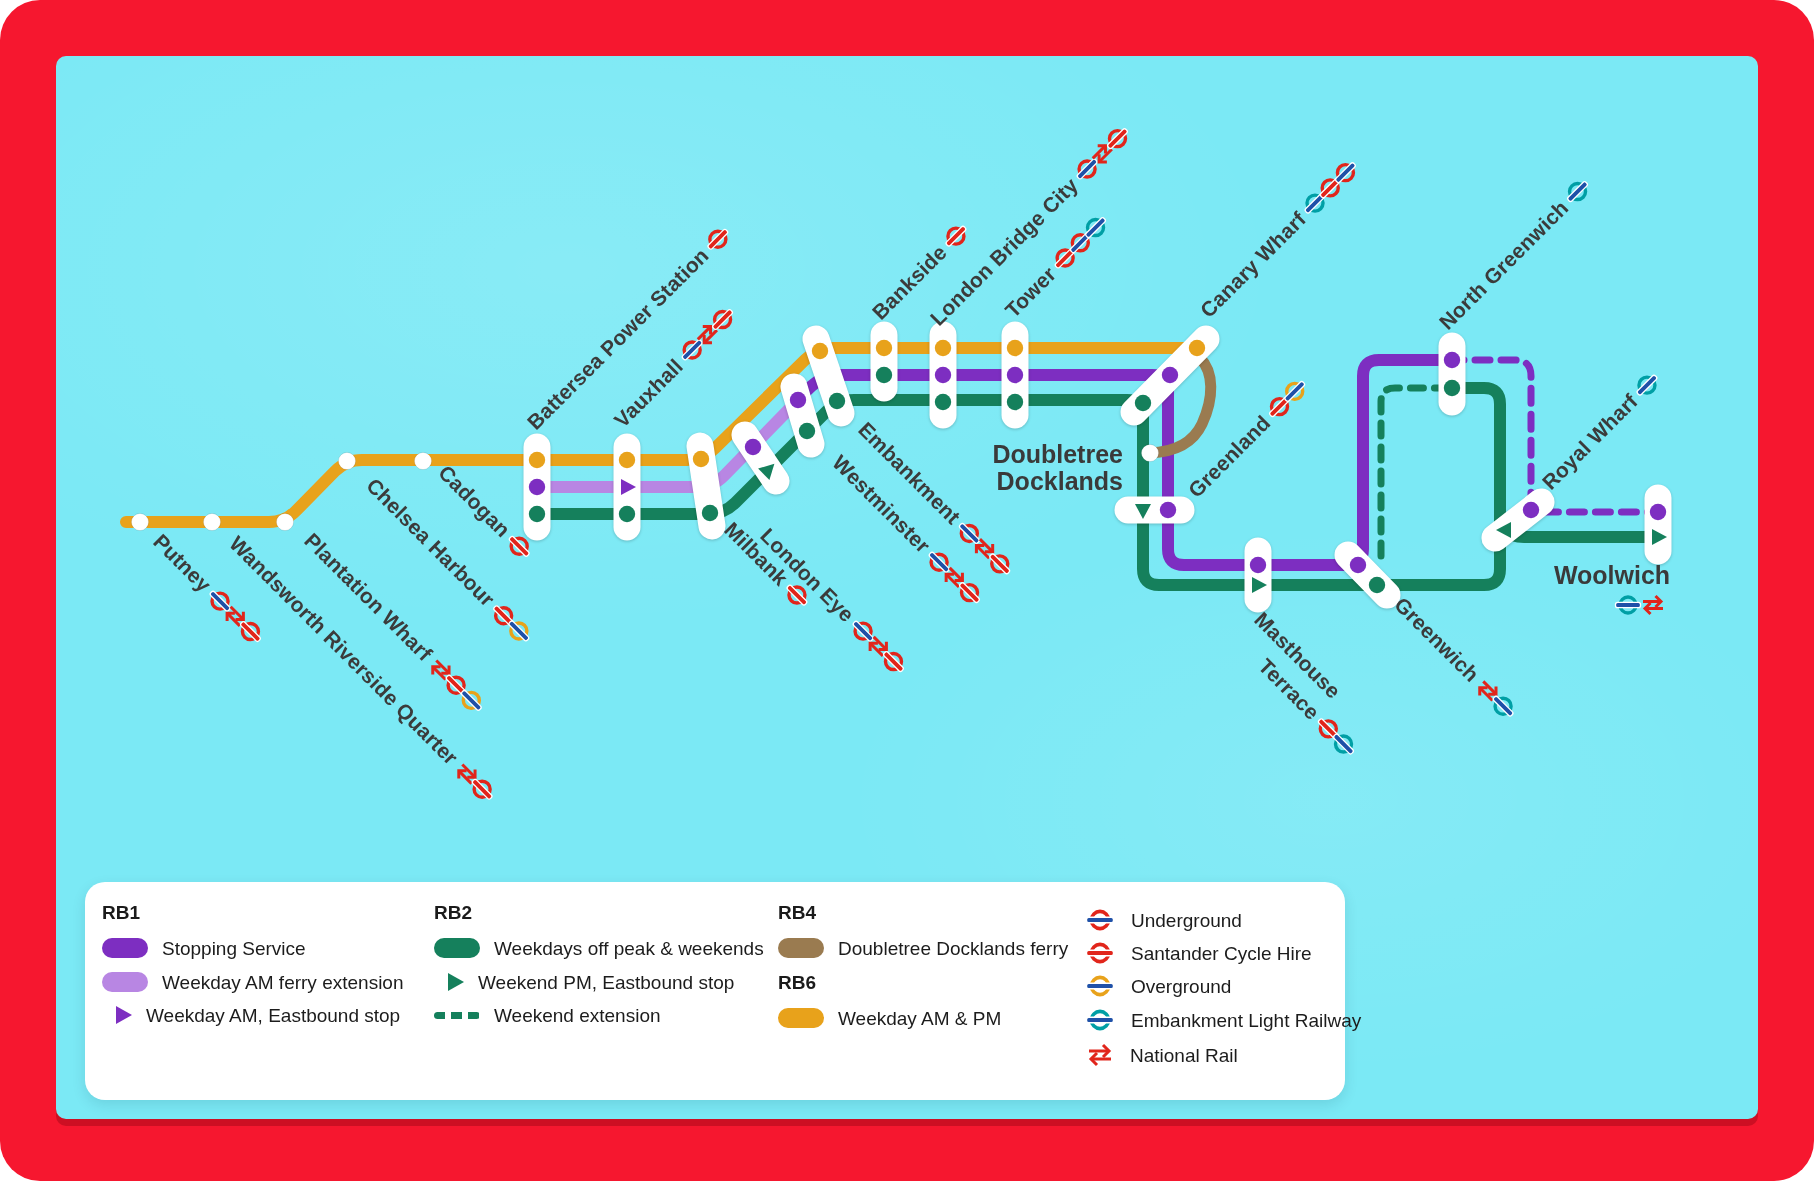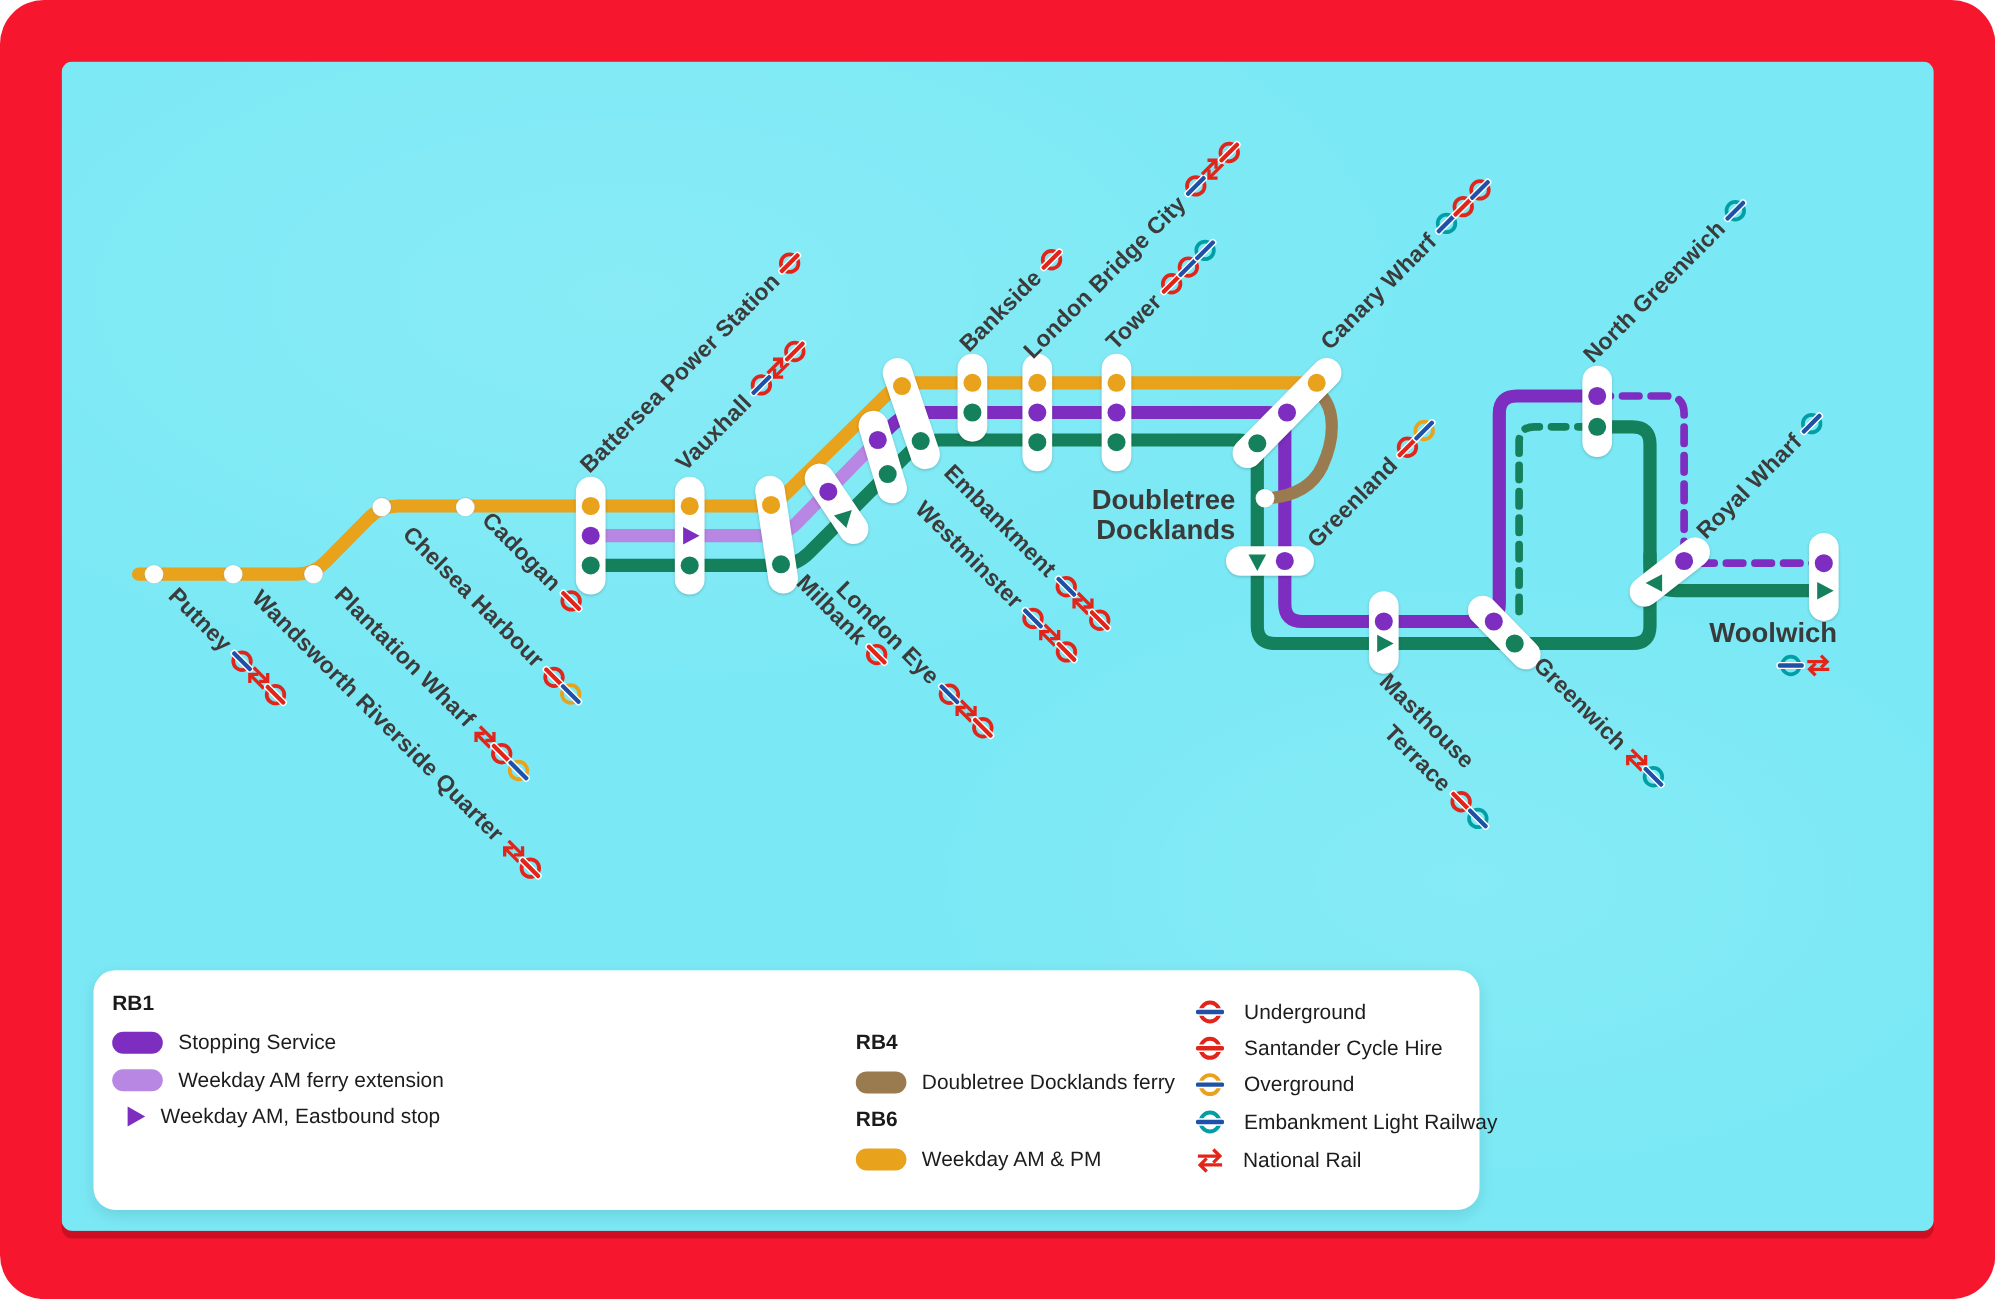--- a/index.html
+++ b/index.html
@@ -414,22 +414,37 @@
       <div class="lg-item" style="top:88px;">
         <span class="pill" style="background:#B886E3"></span>
         <span class="lg-label">Weekday AM ferry extension</span>
       </div>
       <div class="lg-item" style="top:121px;">
         <span class="tri"></span>
         <span class="lg-label">Weekday AM, Eastbound stop</span>
       </div>
     </div>
 
-
-    <div class="lg-col" style="left:693px;width:290px;margin-top:36px;">
+    <div class="lg-col" style="left:349px;width:340px;">
+      <div class="lg-head" style="top:20px;">RB2</div>
+      <div class="lg-item" style="top:54px;">
+        <span class="pill" style="background:#15805C"></span>
+        <span class="lg-label">Weekdays off peak &amp; weekends</span>
+      </div>
+      <div class="lg-item" style="top:88px;">
+        <span class="tri green"></span>
+        <span class="lg-label">Weekend PM, Eastbound stop</span>
+      </div>
+      <div class="lg-item" style="top:121px;">
+        <span class="dash-swatch green"></span>
+        <span class="lg-label">Weekend extension</span>
+      </div>
+    </div>
+
+    <div class="lg-col" style="left:693px;width:290px;">
       <div class="lg-head" style="top:20px;">RB4</div>
       <div class="lg-item" style="top:54px;">
         <span class="pill" style="background:#9A7B50"></span>
         <span class="lg-label">Doubletree Docklands ferry</span>
       </div>
       <div class="lg-head" style="top:90px;">RB6</div>
       <div class="lg-item" style="top:124px;">
         <span class="pill" style="background:#E8A21B"></span>
         <span class="lg-label">Weekday AM &amp; PM</span>
       </div>

